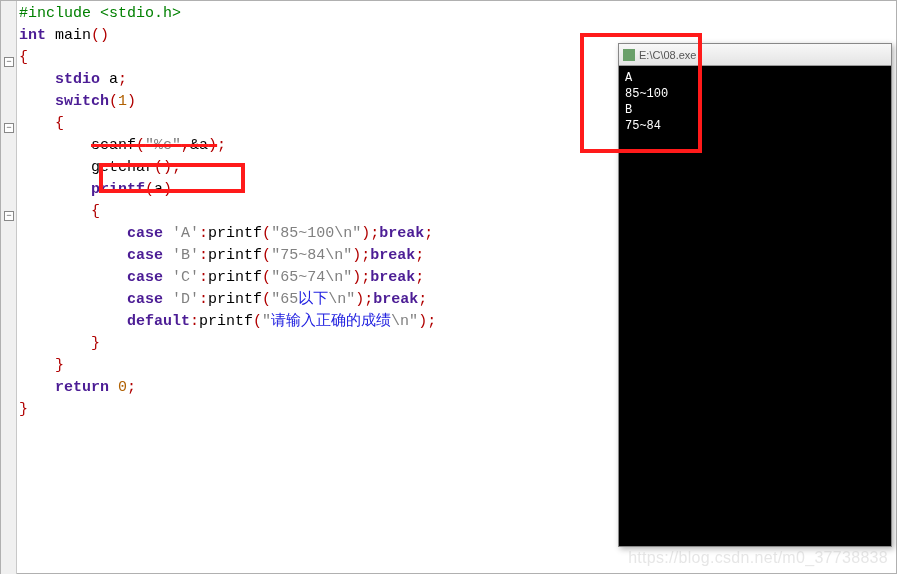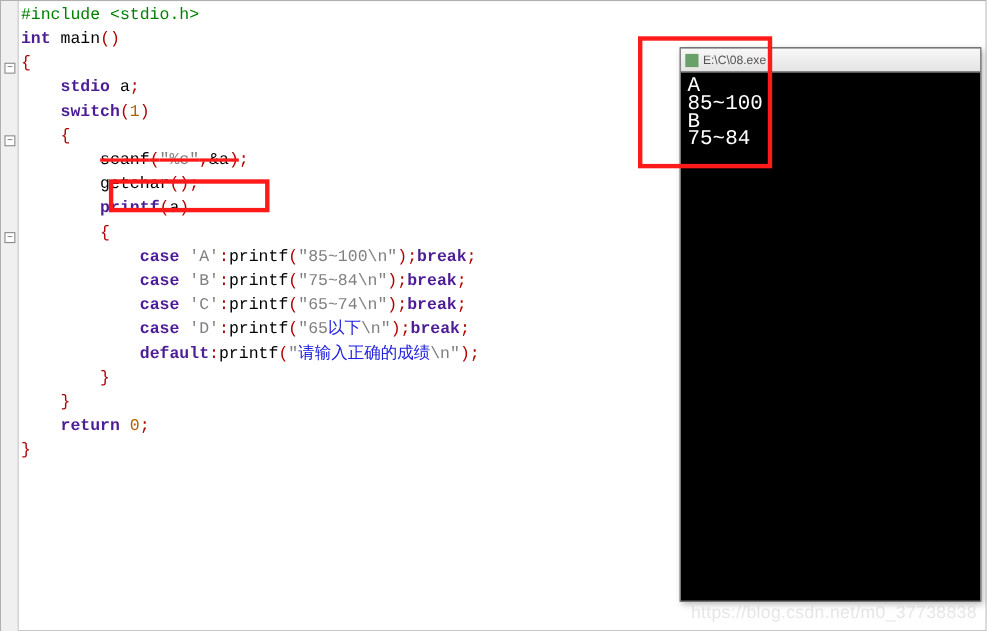--- a/index.html
+++ b/index.html
@@ -103,21 +103,21 @@
   .console-icon {
     width: 12px; height: 12px;
     background: #6aa06a;
     margin-right: 4px;
     display: inline-block;
   }
   .console-body {
     padding: 4px 6px;
     color: #fff;
     font-family: "NSimSun","SimSun","Courier New",monospace;
-    font-size: 19px;
+    font-size: 12px;
     line-height: 16px;
     white-space: pre;
   }
   .watermark {
     position: absolute;
     right: 8px;
     bottom: 6px;
     font-family: Arial, sans-serif;
     font-size: 16px;
     color: rgba(200,200,200,0.45);

